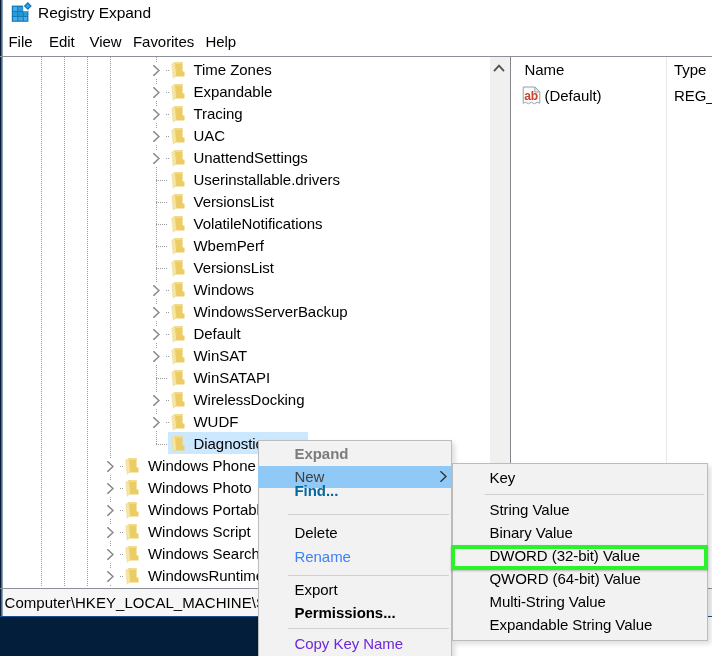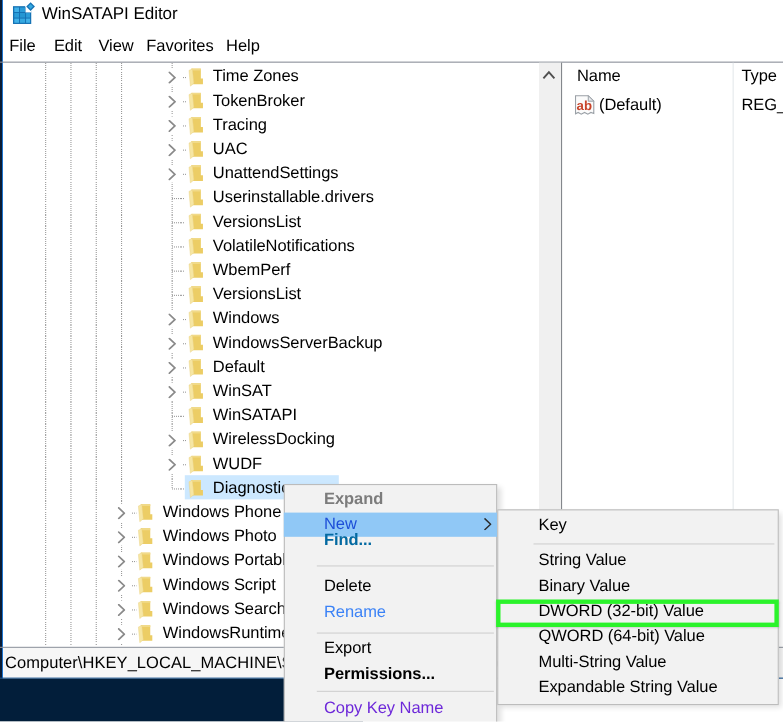--- a/index.html
+++ b/index.html
@@ -18,21 +18,21 @@
 <rect x="2.0" y="15.9" width="4.3" height="3.8" fill="#41b1e8"></rect>
 <rect x="7.2" y="15.9" width="4.6" height="3.8" fill="#35a8e0"></rect>
 <rect x="12.7" y="15.9" width="3.6" height="3.8" fill="#41b1e8"></rect>
 <rect x="12.2" y="4.6" width="5.2" height="5.7" fill="#ffffff"></rect>
 <g transform="rotate(45 16.8 5.0)">
       <rect x="13.3" y="1.5" width="7" height="7" fill="#ffffff"></rect>
 <rect x="14.0" y="2.2" width="5.6" height="5.6" fill="#1572b4"></rect>
 <rect x="15.2" y="3.4" width="3.2" height="3.2" fill="#35a8e0"></rect>
     </g>
 </svg>
-<span class="t" style="left:38px;top:2px;font-size:15.5px">WinSATAPI Editor</span>
+<span class="t" style="left:38px;top:2px;font-size:15.5px">Registry Expand</span>
 <span class="t" style="left:8.5px;top:30.5px">File</span>
 <span class="t" style="left:49px;top:30.5px">Edit</span>
 <span class="t" style="left:89.5px;top:30.5px">View</span>
 <span class="t" style="left:133px;top:30.5px">Favorites</span>
 <span class="t" style="left:205.5px;top:30.5px">Help</span>
 <div style="position:absolute;left:0;top:55.7px;width:712px;height:1.4px;background:#8a8f99;"></div>
 <div class="vd" style="left:40.5px;top:57.1px;height:530.4px;"></div>
 <div class="vd" style="left:63.7px;top:57.1px;height:530.4px;"></div>
 <div class="vd" style="left:87.0px;top:57.1px;height:530.4px;"></div>
 <div class="vd" style="left:110.2px;top:57.1px;height:530.4px;"></div>
@@ -52,21 +52,21 @@
 <div style="position:absolute;left:150.5px;top:84px;width:10px;height:16px;background:#fff;"></div>
 <svg style="position:absolute;left:152.7px;top:86.5px" width="7" height="11" viewBox="0 0 7 11">
     <polyline points="0.9,0.7 6,5.5 0.9,10.3" stroke="#8a8a8a" stroke-width="1.55" fill="none" stroke-linecap="square"></polyline>
   </svg>
 <div class="hd" style="left:165.5px;top:92px;width:4px;"></div>
 <svg style="position:absolute;left:170.5px;top:83.5px" width="14" height="17" viewBox="0 0 14 17">
 <path d="M3.0,0.3 H11.6 V9.4 H13.5 V14.5 H3.0 Z" fill="#eccd65"></path>
 <path d="M3.0,0.3 H11.6 V2.0 H3.0 Z" fill="#f1da88"></path>
 <path d="M0.8,2.0 L3.9,0.6 L5.3,13.6 L2.1,16.3 Z" fill="#f6e6a3" stroke="#ebd083" stroke-width="0.4"></path>
 </svg>
-<span class="t" style="left:193.5px;top:81px">TokenBroker</span>
+<span class="t" style="left:193.5px;top:81px">Expandable</span>
 <div style="position:absolute;left:150.5px;top:106px;width:10px;height:16px;background:#fff;"></div>
 <svg style="position:absolute;left:152.7px;top:108.5px" width="7" height="11" viewBox="0 0 7 11">
     <polyline points="0.9,0.7 6,5.5 0.9,10.3" stroke="#8a8a8a" stroke-width="1.55" fill="none" stroke-linecap="square"></polyline>
   </svg>
 <div class="hd" style="left:165.5px;top:114px;width:4px;"></div>
 <svg style="position:absolute;left:170.5px;top:105.5px" width="14" height="17" viewBox="0 0 14 17">
 <path d="M3.0,0.3 H11.6 V9.4 H13.5 V14.5 H3.0 Z" fill="#eccd65"></path>
 <path d="M3.0,0.3 H11.6 V2.0 H3.0 Z" fill="#f1da88"></path>
 <path d="M0.8,2.0 L3.9,0.6 L5.3,13.6 L2.1,16.3 Z" fill="#f6e6a3" stroke="#ebd083" stroke-width="0.4"></path>
 </svg>
@@ -290,21 +290,21 @@
 <span class="t" style="left:544.5px;top:85px">(Default)</span>
 <span class="t" style="left:674px;top:85px">REG_SZ</span>
 <div style="position:absolute;left:0;top:588px;width:712px;height:1.2px;background:#8a8f99;"></div>
 <div style="position:absolute;left:3px;top:589.2px;width:709px;height:27px;background:#f6f6f6;"></div>
 <span class="t" style="left:4.5px;top:592px;letter-spacing:0.05px">Computer\HKEY_LOCAL_MACHINE\SOFTWARE\Microsoft\Windows NT\CurrentVersion</span>
 <div style="position:absolute;left:0;top:616.2px;width:712px;height:1px;background:#14508e;"></div>
 <div style="position:absolute;left:0;top:617.2px;width:330px;height:39px;background:#021e3a;"></div>
 <div style="position:absolute;left:257.5px;top:440px;width:194.5px;height:220px;background:#f2f2f2;border:1px solid #bcbcbc;box-sizing:border-box;box-shadow:3px 3px 5px rgba(0,0,0,0.13);"></div>
 <div style="position:absolute;left:258px;top:465.5px;width:193.5px;height:22px;background:#90c8f6;"></div>
 <span class="t" style="left:294.5px;top:443px;font-weight:bold;color:#7c7c7c">Expand</span>
-<span class="t" style="left:294.5px;top:465.5px;font-weight:normal;color:#1d4ed8">New</span>
+<span class="t" style="left:294.5px;top:465.5px;font-weight:normal;color:#404040">New</span>
 <span class="t" style="left:294.5px;top:480px;font-weight:bold;color:#0369a1">Find...</span>
 <span class="t" style="left:294.5px;top:521.5px;font-weight:normal;color:#000">Delete</span>
 <span class="t" style="left:294.5px;top:545.5px;font-weight:normal;color:#3b82f6">Rename</span>
 <span class="t" style="left:294.5px;top:578.5px;font-weight:normal;color:#000">Export</span>
 <span class="t" style="left:294.5px;top:601.5px;font-weight:bold;color:#000">Permissions...</span>
 <span class="t" style="left:294.5px;top:632.5px;font-weight:normal;color:#6d28d9">Copy Key Name</span>
 <div style="position:absolute;left:288px;top:514.3px;width:161px;height:1px;background:#d0d0d0;"></div>
 <div style="position:absolute;left:288px;top:574.6px;width:161px;height:1px;background:#d0d0d0;"></div>
 <div style="position:absolute;left:288px;top:628.0px;width:161px;height:1px;background:#d0d0d0;"></div>
 <svg style="position:absolute;left:440.2px;top:471.0px" width="7" height="11" viewBox="0 0 7 11">

